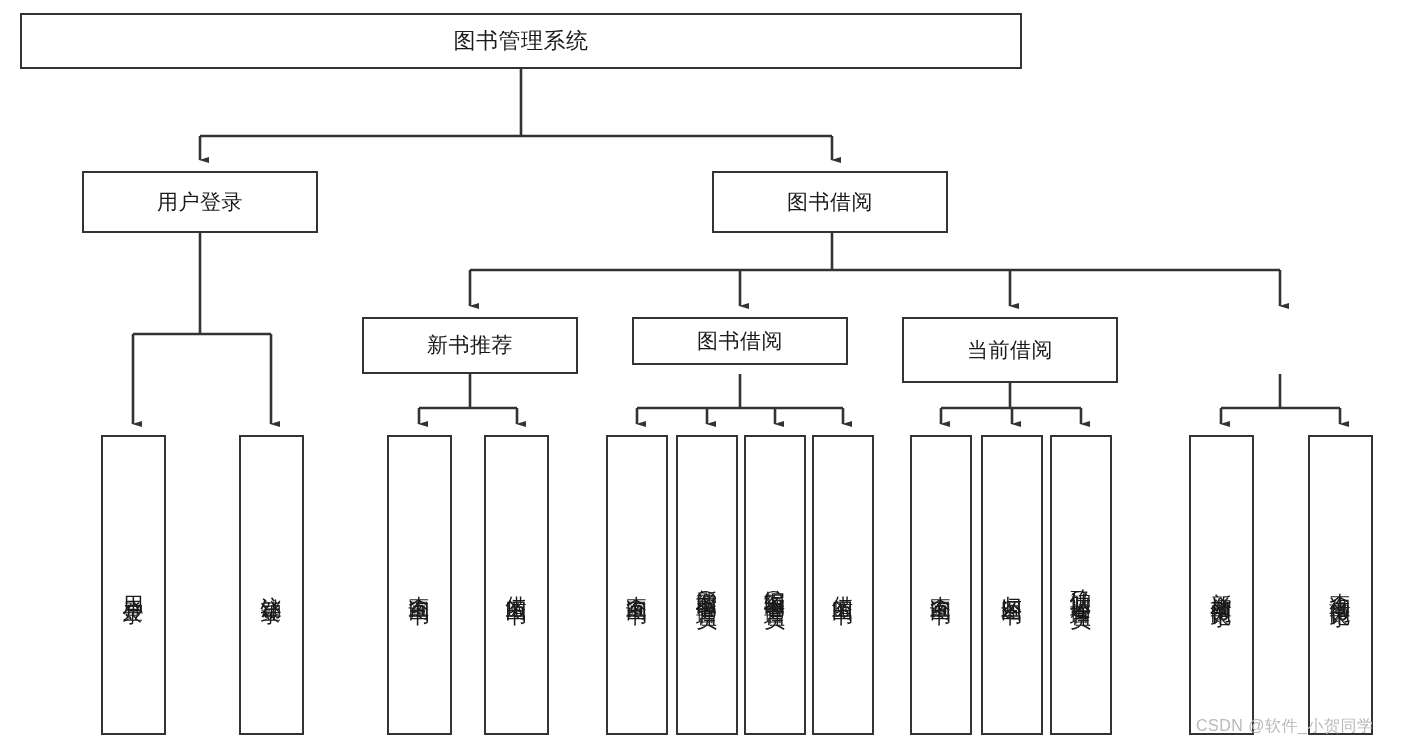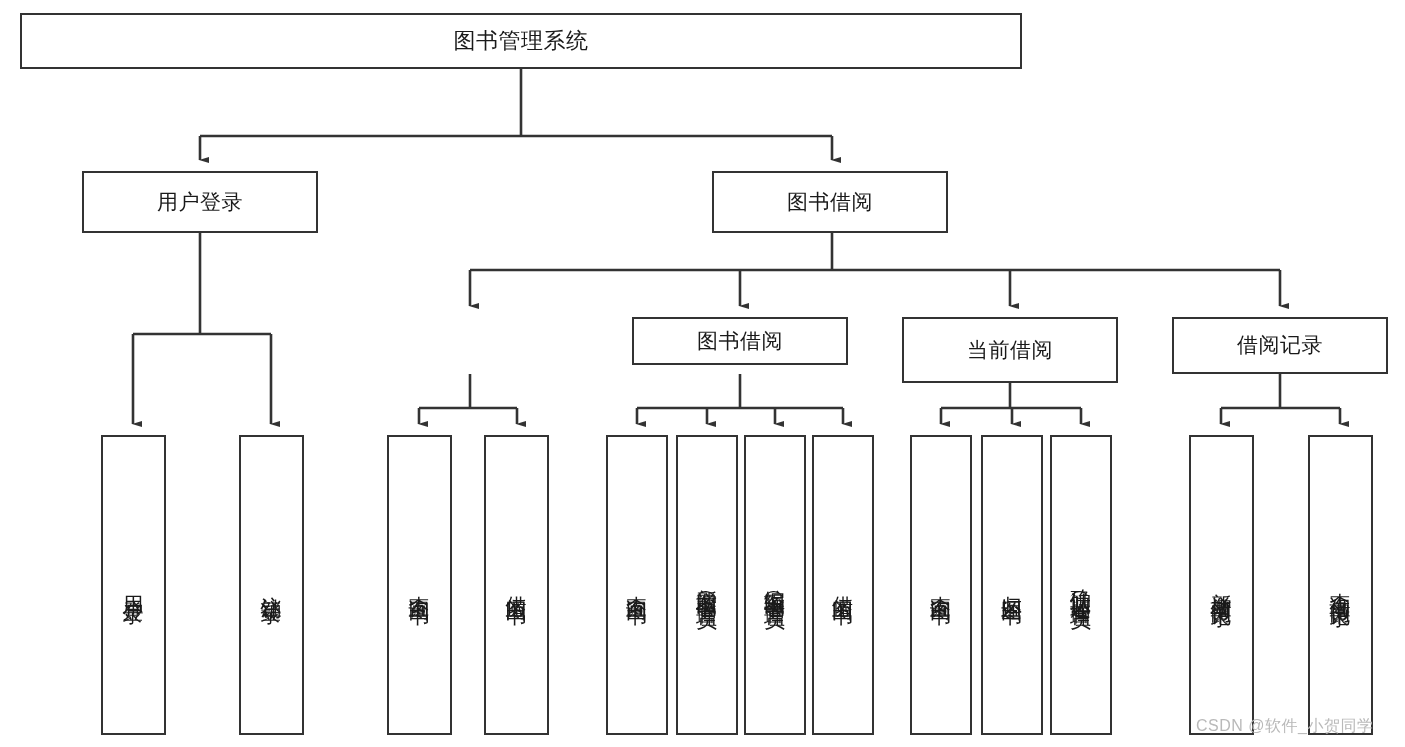--- a/index.html
+++ b/index.html
@@ -126,28 +126,28 @@
     <span class="lbl">图书管理系统</span>
   </div>
 
   <div class="node horiz" style="left: 82px; top: 171px; width: 236px; height: 62px;">
     <span class="lbl">用户登录</span>
   </div>
   <div class="node horiz" style="left: 712px; top: 171px; width: 236px; height: 62px;">
     <span class="lbl">图书借阅</span>
   </div>
 
+  <div class="node horiz" style="left: 362px; top: 317px; width: 216px; height: 57px;">
+    <span class="lbl">新书推荐</span>
+  </div>
   <div class="node horiz" style="left: 632px; top: 317px; width: 216px; height: 48px;">
     <span class="lbl">图书借阅</span>
   </div>
   <div class="node horiz" style="left: 902px; top: 317px; width: 216px; height: 66px;">
     <span class="lbl">当前借阅</span>
-  </div>
-  <div class="node horiz" style="left: 1172px; top: 317px; width: 216px; height: 57px;">
-    <span class="lbl">借阅记录</span>
   </div>
 
   <div class="node vert" style="left: 101px; top: 435px; width: 65px; height: 300px;">
     <span class="lbl">用户登录</span>
   </div>
   <div class="node vert" style="left: 239px; top: 435px; width: 65px; height: 300px;">
     <span class="lbl">注销登录</span>
   </div>
   <div class="node vert" style="left: 387px; top: 435px; width: 65px; height: 300px;">
     <span class="lbl">查询图书</span>

